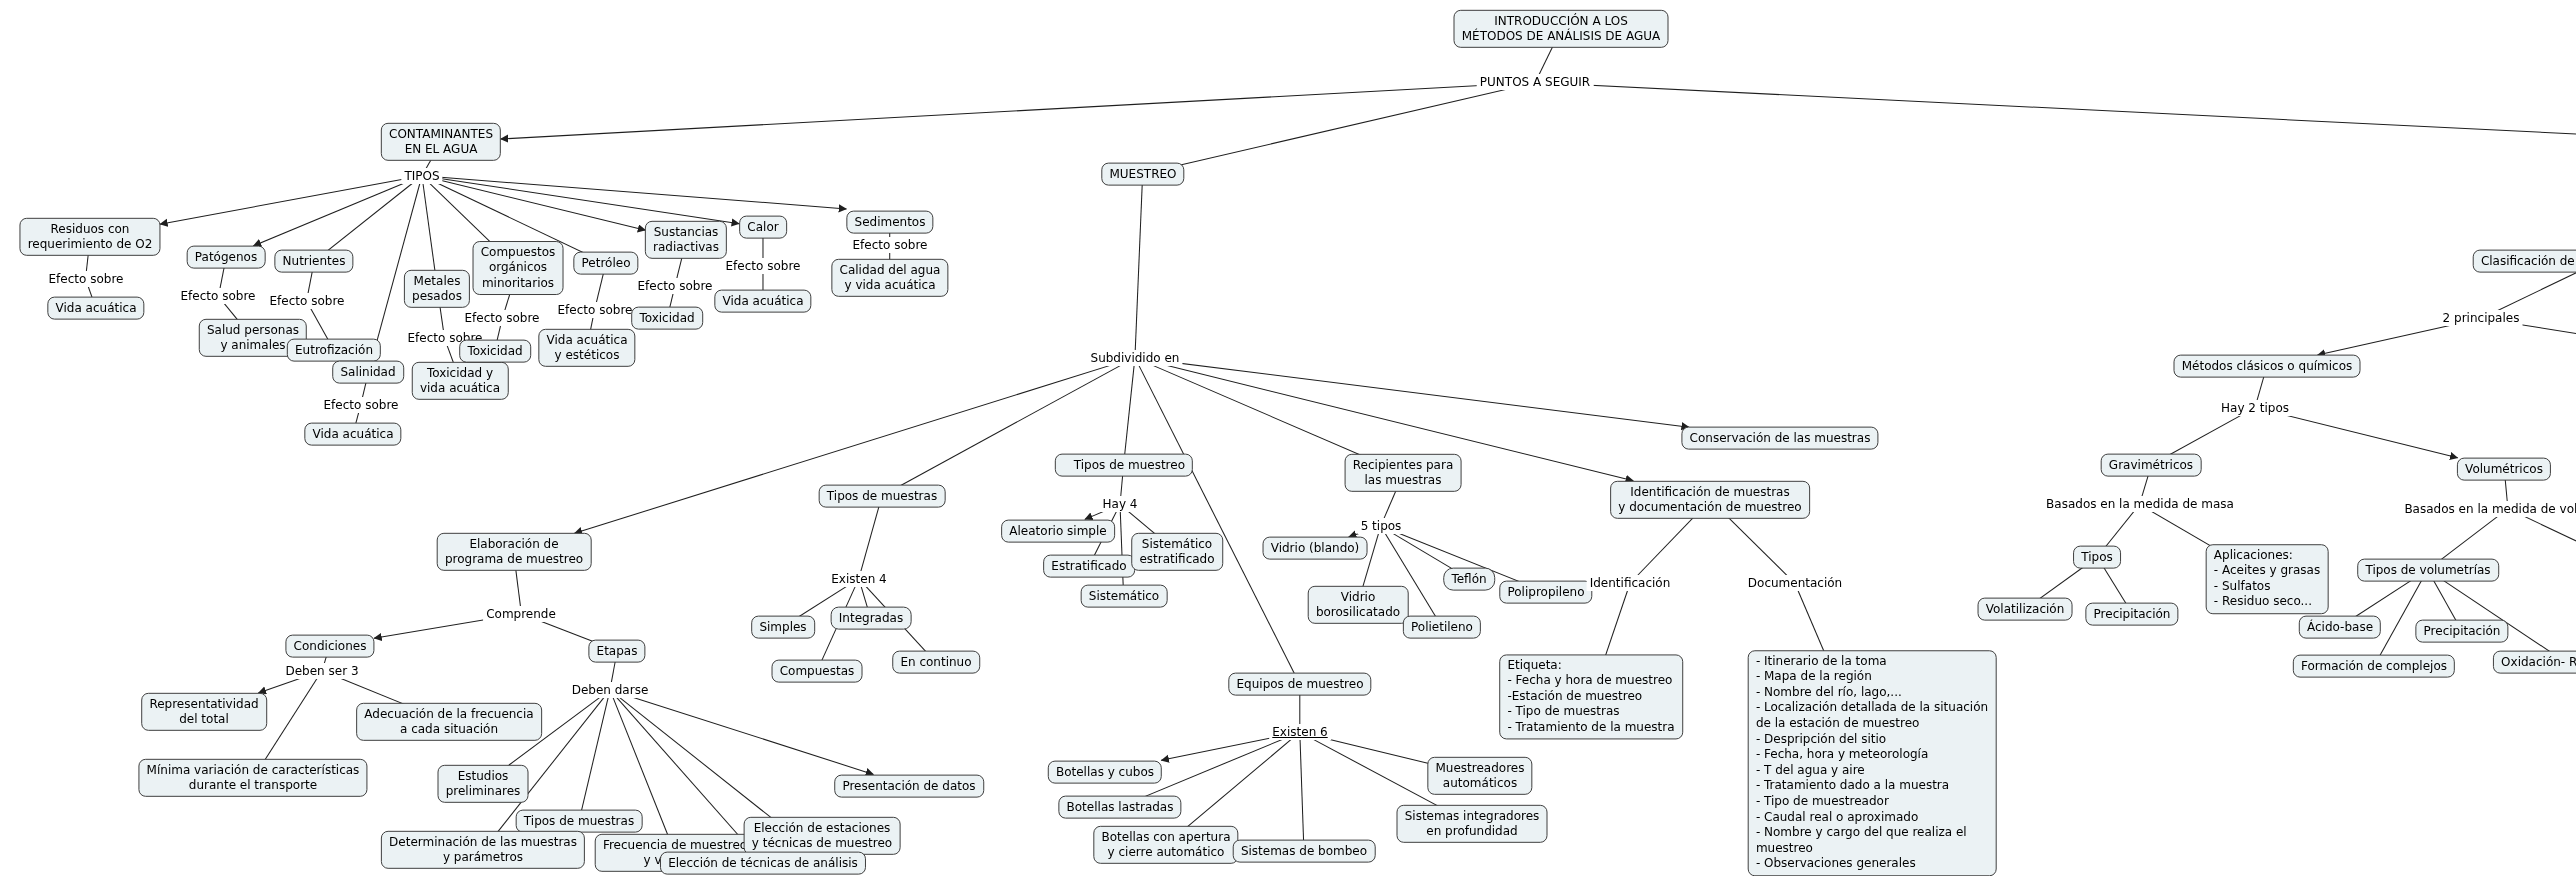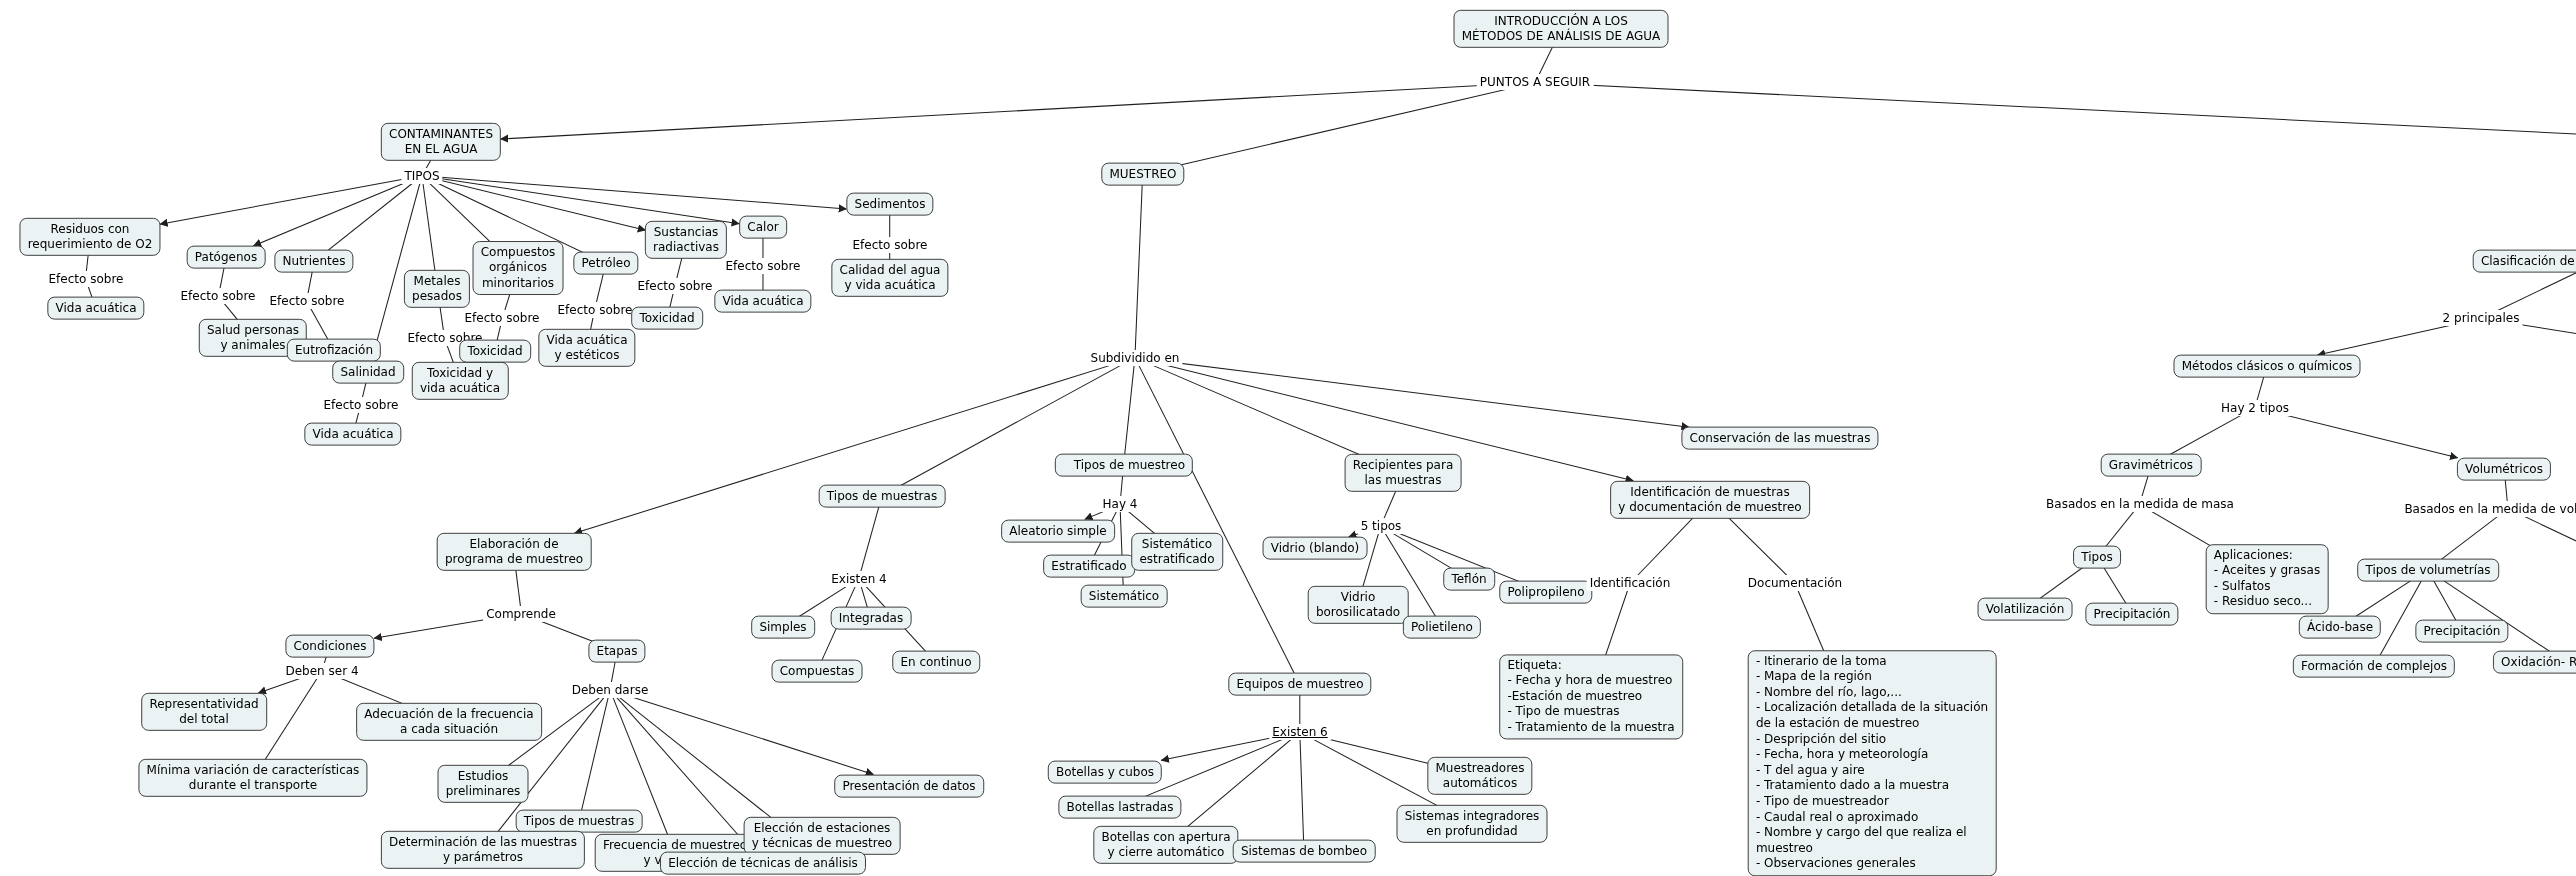--- a/index.html
+++ b/index.html
@@ -192,30 +192,30 @@
       <div class="nlabel" style="left: 595px; top: 310px;">Efecto sobre</div>
       <div class="nbox" style="left: 587px; top: 348px;">Vida acuática
 y estéticos</div>
       <div class="nbox" style="left: 686px; top: 240px;">Sustancias
 radiactivas</div>
       <div class="nlabel" style="left: 675px; top: 286px;">Efecto sobre</div>
       <div class="nbox" style="left: 667px; top: 318px;">Toxicidad</div>
       <div class="nbox" style="left: 763px; top: 227px;">Calor</div>
       <div class="nlabel" style="left: 763px; top: 266px;">Efecto sobre</div>
       <div class="nbox" style="left: 763px; top: 301px;">Vida acuática</div>
-      <div class="nbox" style="left: 890px; top: 204px;">Sedimentos</div>
+      <div class="nbox" style="left: 890px; top: 222px;">Sedimentos</div>
       <div class="nlabel" style="left: 890px; top: 245px;">Efecto sobre</div>
       <div class="nbox" style="left: 890px; top: 278px;">Calidad del agua
 y vida acuática</div>
       <div class="nlabel" style="left: 1135px; top: 358px;">Subdividido en</div>
       <div class="nbox" style="left: 514px; top: 552px;">Elaboración de
 programa de muestreo</div>
       <div class="nlabel" style="left: 521px; top: 614px;">Comprende</div>
       <div class="nbox" style="left: 330px; top: 646px;">Condiciones</div>
-      <div class="nlabel" style="left: 322px; top: 671px;">Deben ser 4</div>
+      <div class="nlabel" style="left: 322px; top: 671px;">Deben ser 3</div>
       <div class="nbox" style="left: 204px; top: 712px;">Representatividad
 del total</div>
       <div class="nbox" style="left: 449px; top: 722px;">Adecuación de la frecuencia
 a cada situación</div>
       <div class="nbox" style="left: 253px; top: 778px;">Mínima variación de características
 durante el transporte</div>
       <div class="nbox" style="left: 617px; top: 651px;">Etapas</div>
       <div class="nlabel" style="left: 610px; top: 690px;">Deben darse</div>
       <div class="nbox" style="left: 483px; top: 784px;">Estudios
 preliminares</div>
@@ -240,21 +240,21 @@
       <div class="nbox" style="left: 1089px; top: 566px;">Estratificado</div>
       <div class="nbox" style="left: 1177px; top: 552px;">Sistemático
 estratificado</div>
       <div class="nbox" style="left: 1124px; top: 596px;">Sistemático</div>
       <div class="nbox" style="left: 1403px; top: 473px;">Recipientes para
 las muestras</div>
       <div class="nlabel" style="left: 1381px; top: 526px;">5 tipos</div>
       <div class="nbox" style="left: 1315px; top: 548px;">Vidrio (blando)</div>
       <div class="nbox" style="left: 1358px; top: 605px;">Vidrio
 borosilicatado</div>
-      <div class="nbox" style="left: 1469px; top: 579px;">Teflón</div>
+      <div class="nbox" style="left: 1469px; top: 579px; border-radius: 10px;">Teflón</div>
       <div class="nbox" style="left: 1442px; top: 627px;">Polietileno</div>
       <div class="nbox" style="left: 1546px; top: 592px;">Polipropileno</div>
       <div class="nbox" style="left: 1300px; top: 684px;">Equipos de muestreo</div>
       <div class="nlabel" style="left: 1300px; top: 732px; text-decoration: underline;">Existen 6</div>
       <div class="nbox" style="left: 1105px; top: 772px;">Botellas y cubos</div>
       <div class="nbox" style="left: 1120px; top: 807px;">Botellas lastradas</div>
       <div class="nbox" style="left: 1166px; top: 845px;">Botellas con apertura
 y cierre automático</div>
       <div class="nbox" style="left: 1304px; top: 851px;">Sistemas de bombeo</div>
       <div class="nbox" style="left: 1472px; top: 824px;">Sistemas integradores

